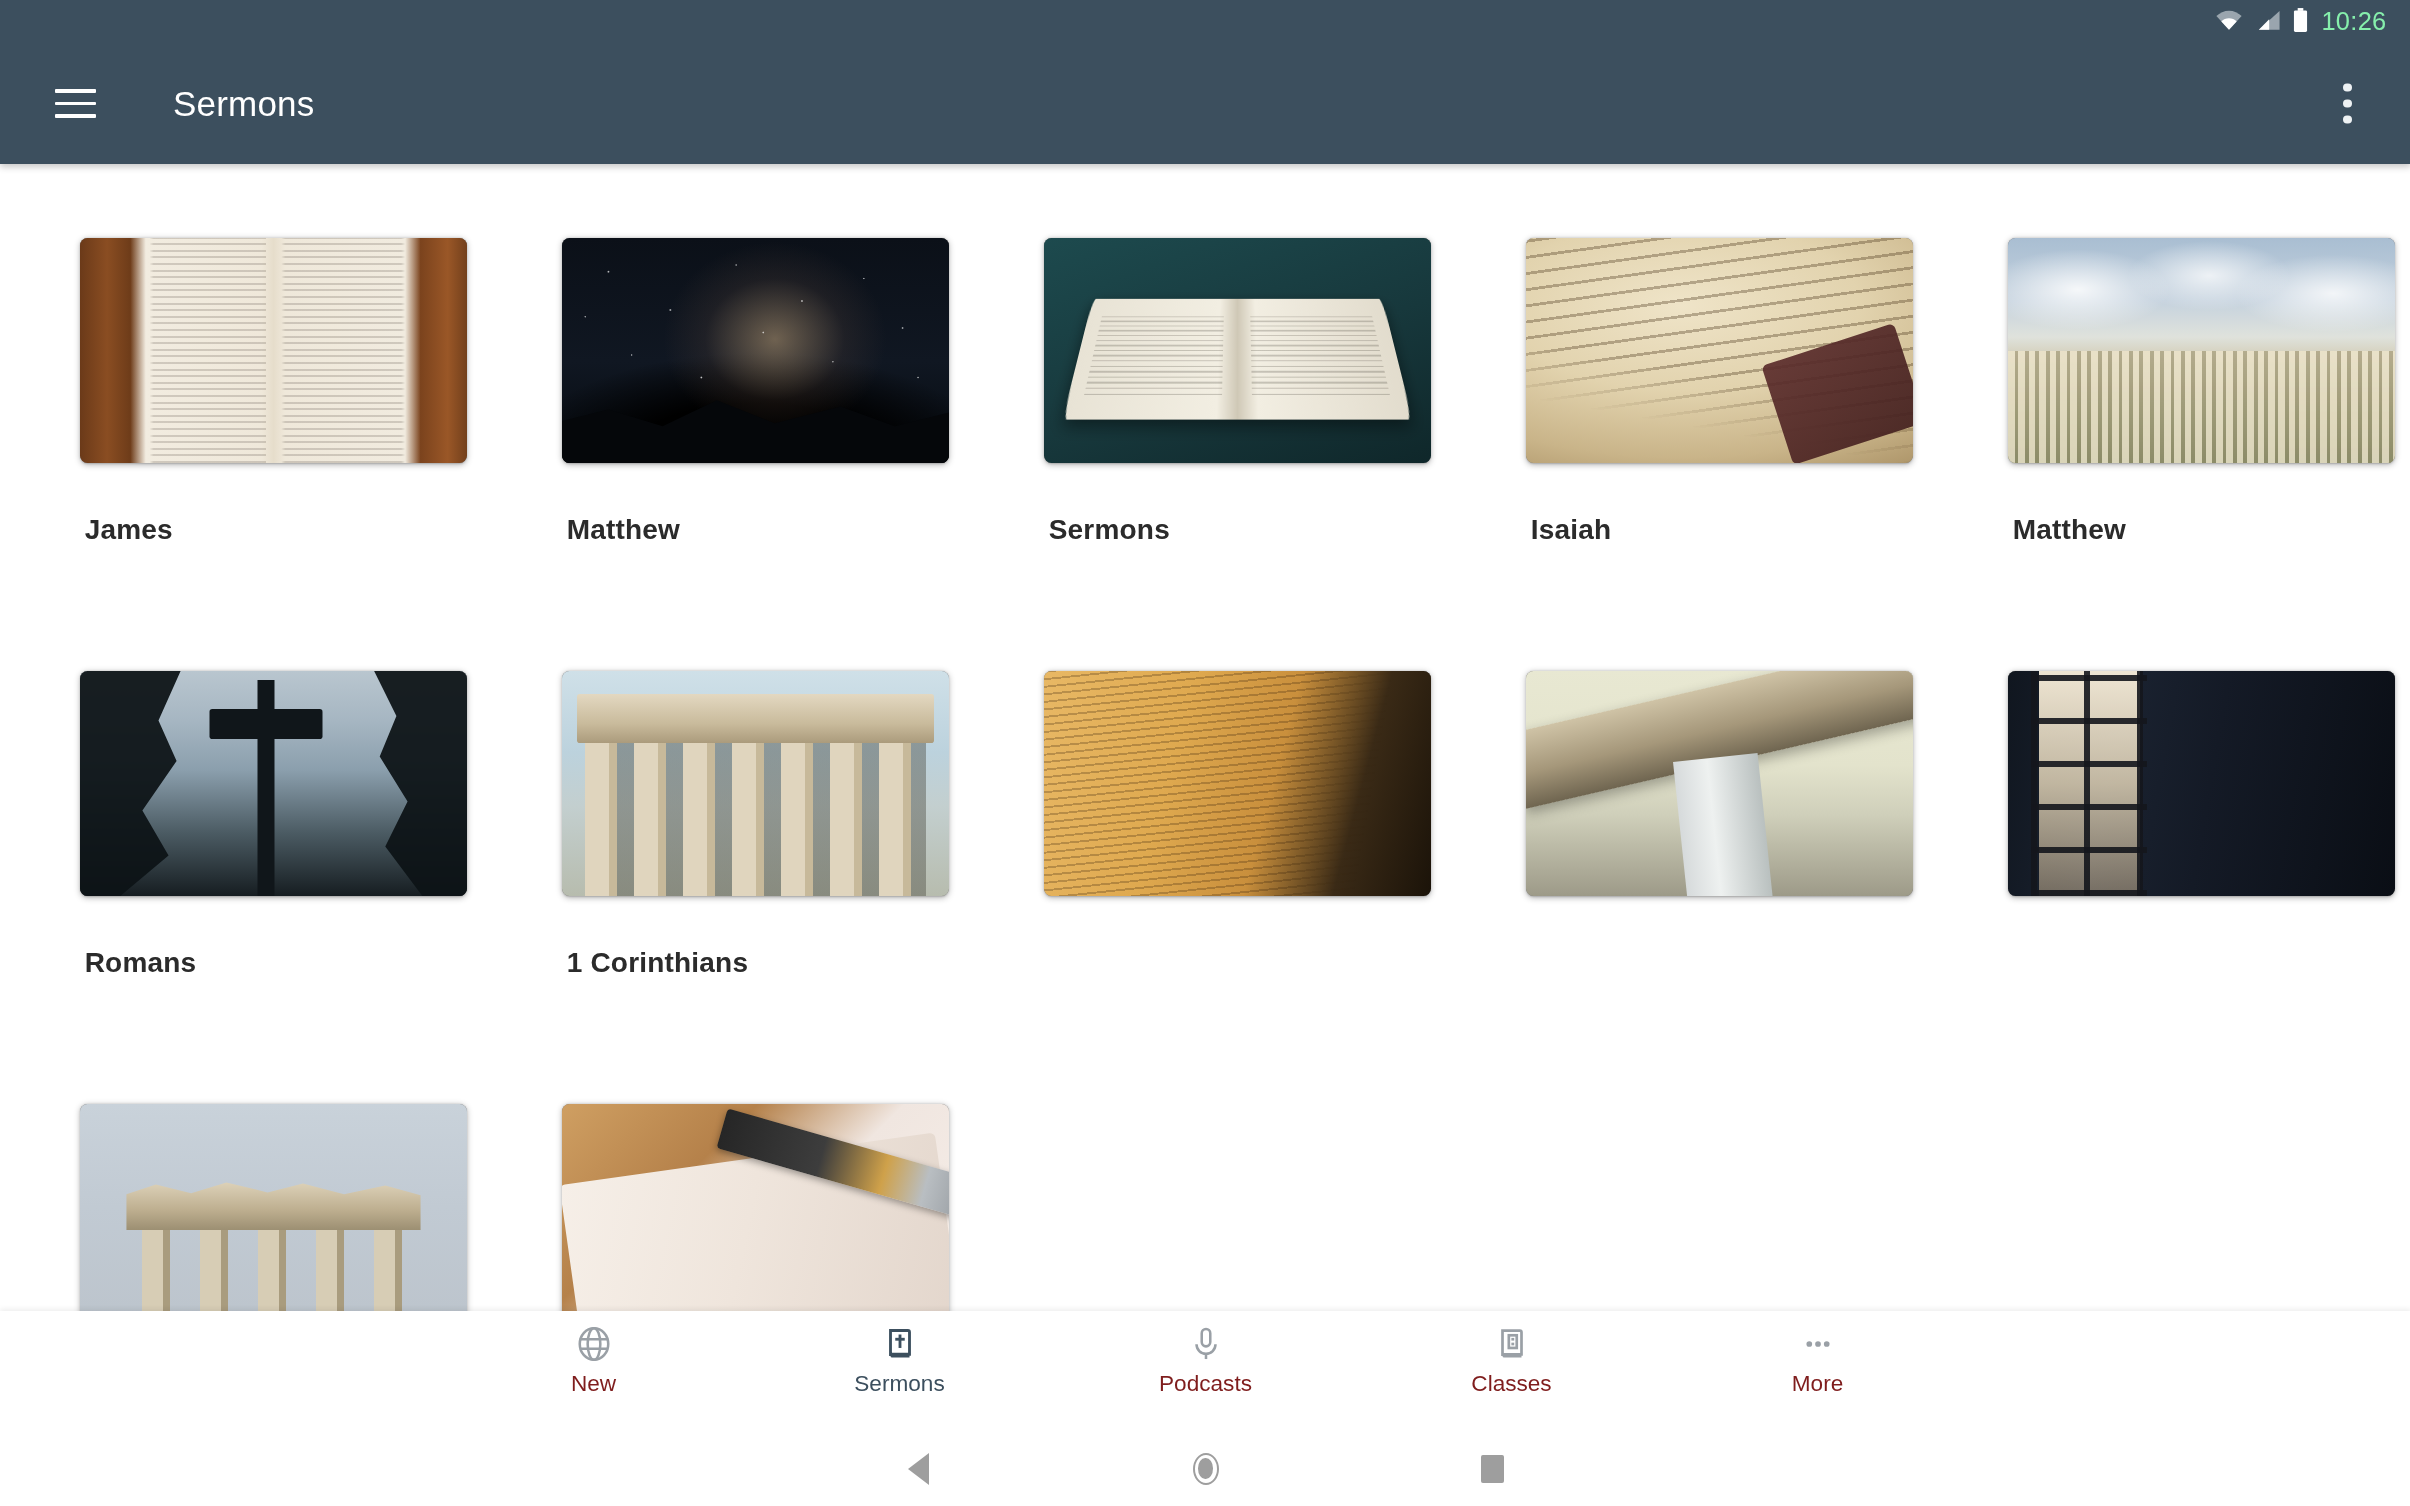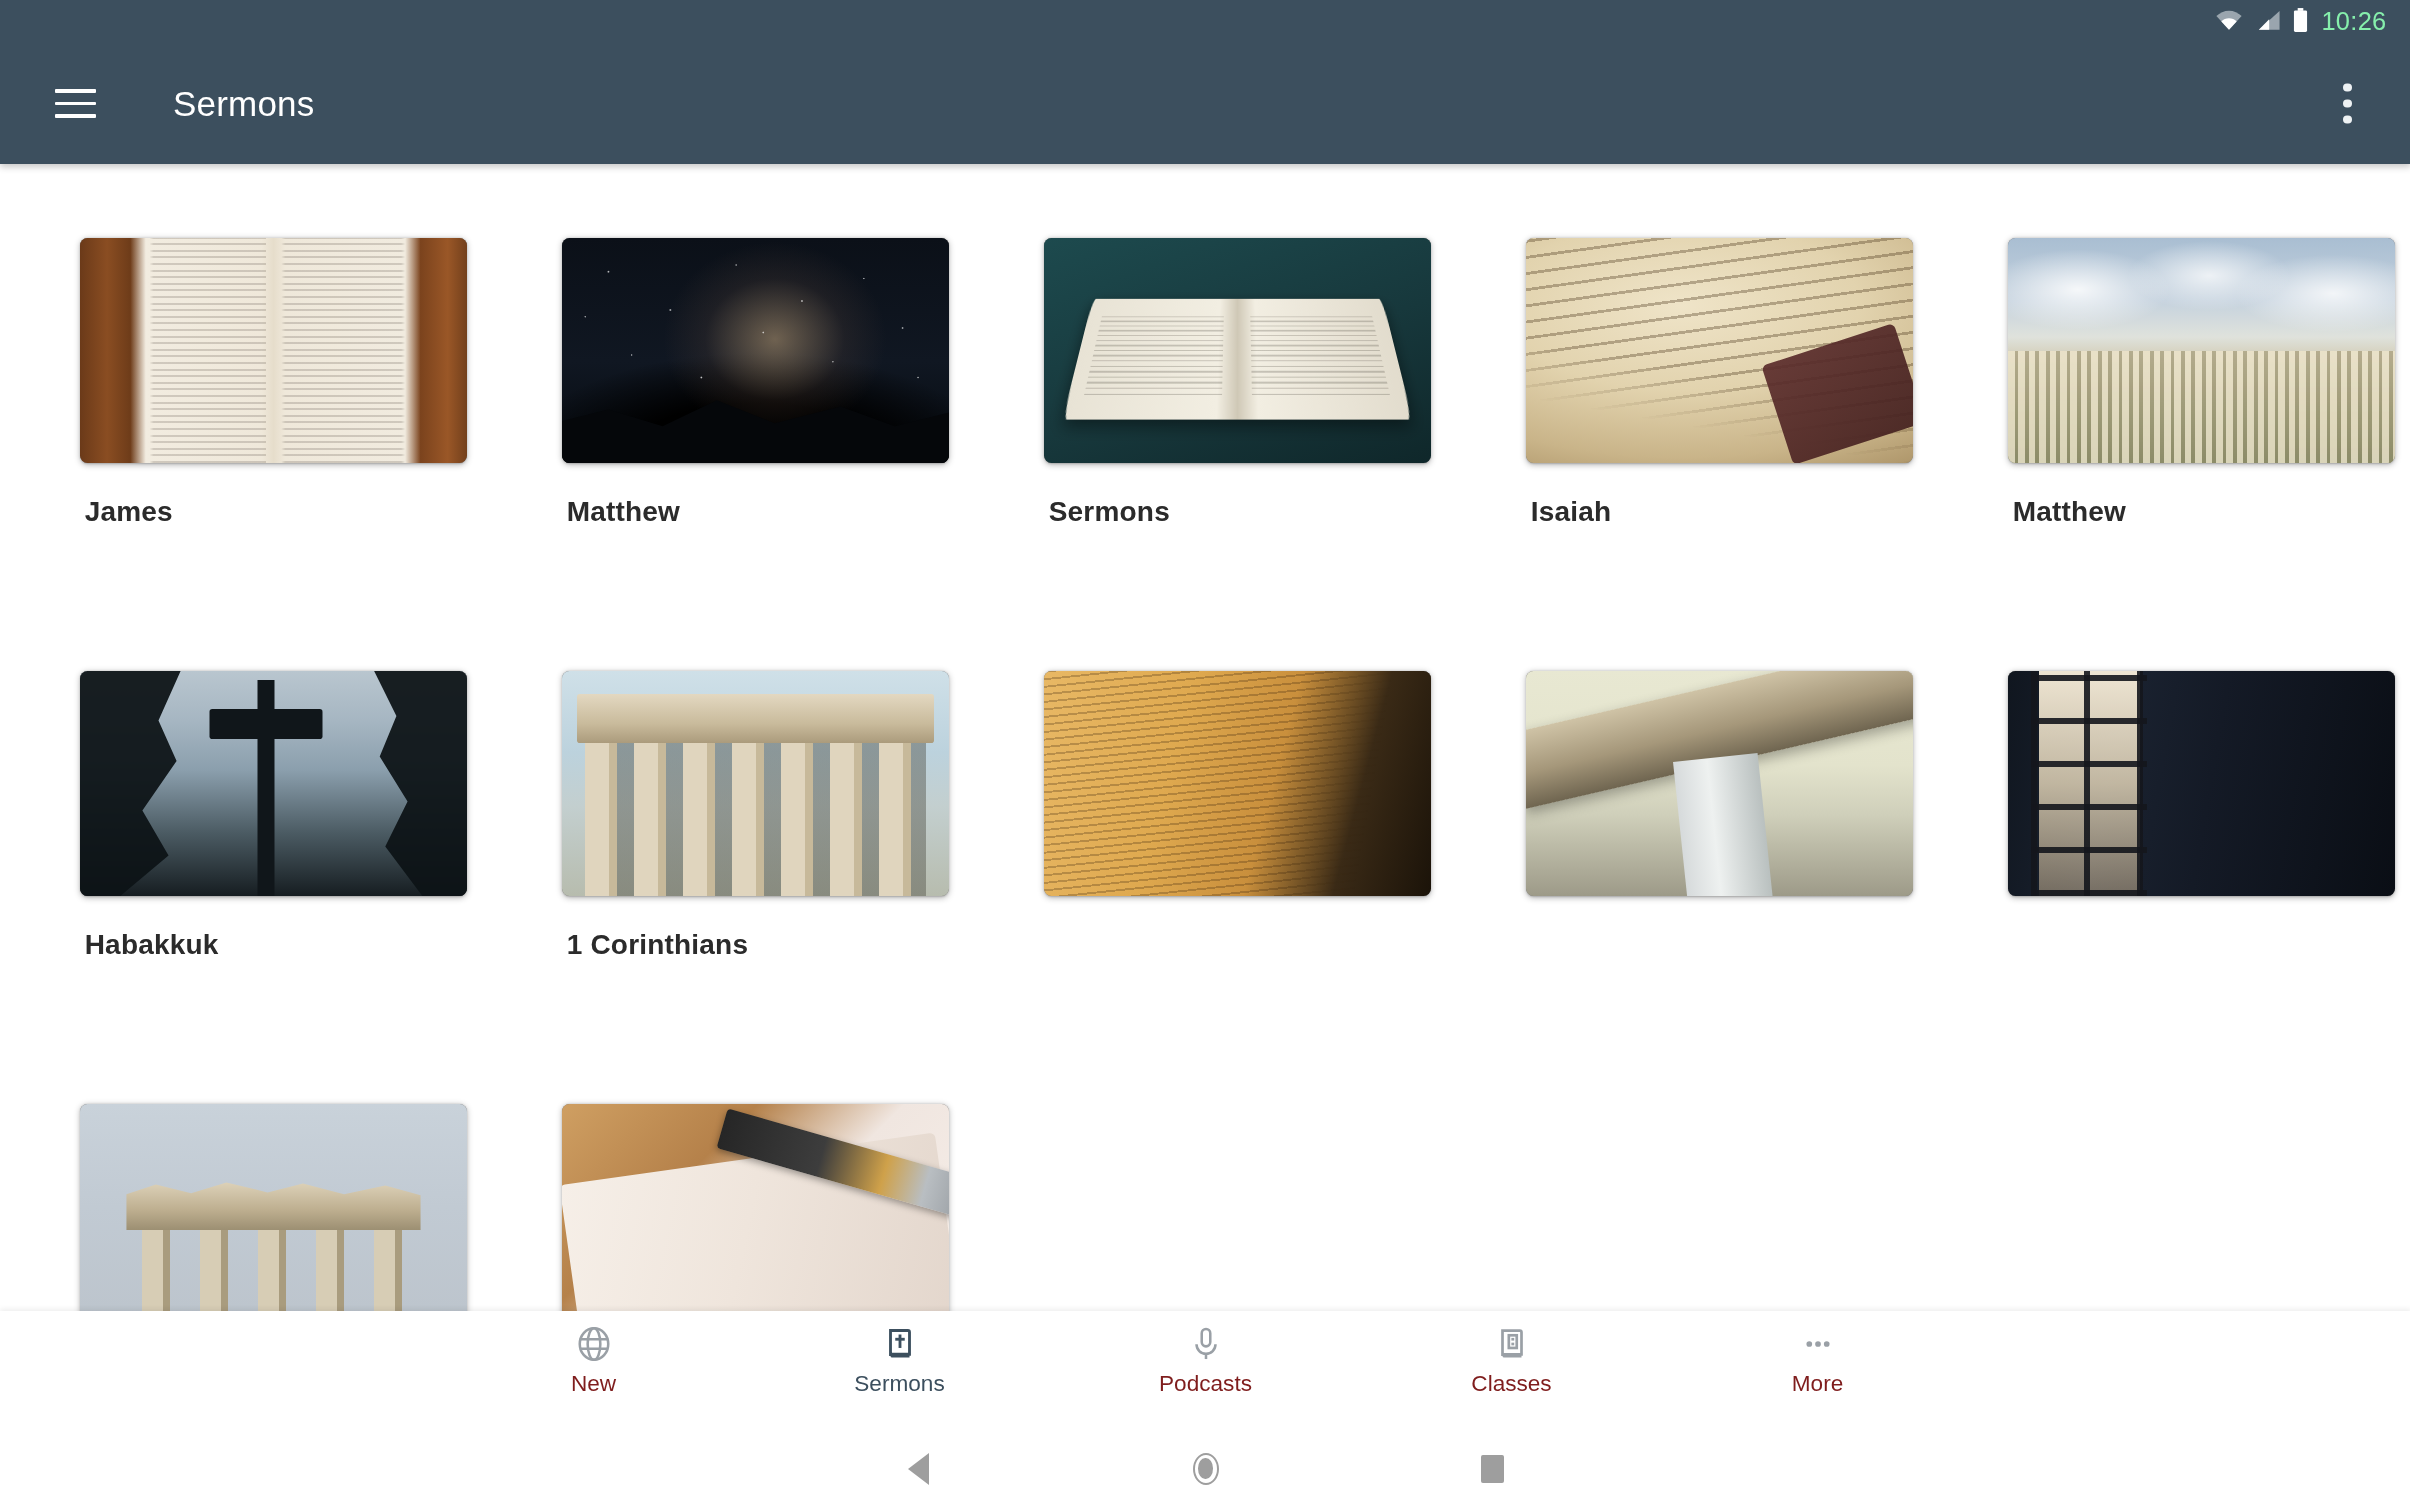--- a/index.html
+++ b/index.html
@@ -142,21 +142,21 @@
     box-shadow: 0 1.9px 6.6px rgba(0,0,0,0.28), 0 0.9px 1.9px rgba(0,0,0,0.18);
     background: #777;
   }
   
   .thumb.landscape { width: 387px; height: 225px; }
 
   .card-label {
     font-size: 28px;
     font-weight: bold;
     color: #2b2b2b;
-    margin-top: 34px;
+    margin-top: 52px;
     margin-left: 4.7px;
     letter-spacing: 0.2px;
     line-height: 1.1;
   }
 
   
   .art { position: absolute; inset: 0; }
 
   
   .art-james {
@@ -660,21 +660,21 @@
       <div class="card">
         <div class="thumb-wrap">
           <div class="thumb landscape">
             <div class="art art-matthew">
               <div class="trees-r"></div>
               <div class="cross-v"></div>
               <div class="cross-h"></div>
             </div>
           </div>
         </div>
-        <div class="card-label">Habakkuk</div>
+        <div class="card-label">Romans</div>
       </div>
 
 
       <div class="card">
         <div class="thumb-wrap">
           <div class="thumb landscape">
               <div class="art art-corinth"></div>
             </div>
         </div>
         <div class="card-label">1 Corinthians</div>

